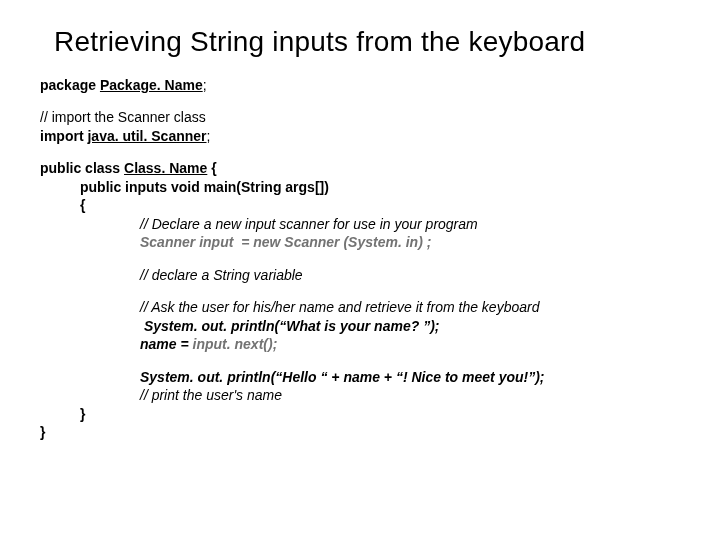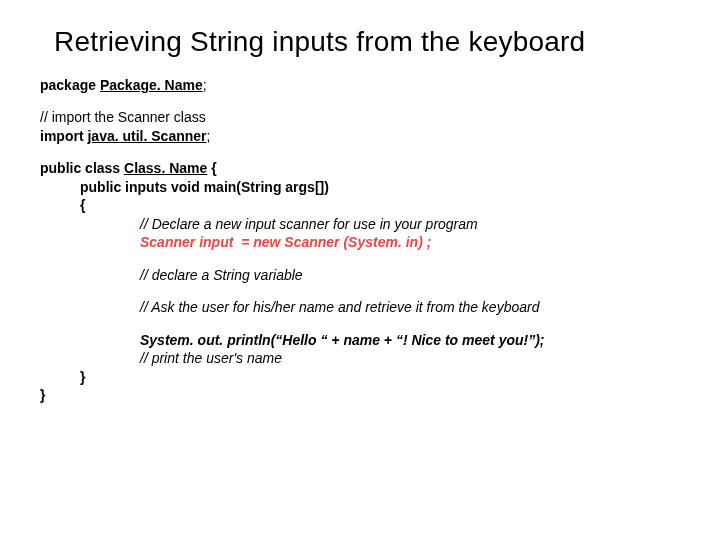--- a/index.html
+++ b/index.html
@@ -25,21 +25,21 @@
     margin: 8px 0 18px 14px;
     letter-spacing: 0.2px;
   }
   .code {
     font-size: 14px;
     line-height: 1.32;
   }
   .row { white-space: pre; }
   .b { font-weight: 700; }
   .u { text-decoration: underline; }
-  .red { color: #ef4444; }
+  .red { color: #737373; }
   .ind1 { padding-left: 40px; }
   .ind2 { padding-left: 100px; font-style: italic; }
   .gap { height: 14px; }
 </style>
 </head>
 <body>
 
 <div class="slide">
 
   <div class="title">Retrieving String inputs from the keyboard</div>
@@ -61,20 +61,22 @@
     <div class="row ind2">// Declare a new input scanner for use in your program</div>
     <div class="row ind2"><span class="b red">Scanner </span><span class="b red">input</span><span class="b red">  = new Scanner (System. in) ; </span></div>
 
     <div class="gap"></div>
 
     <div class="row ind2">// declare a String variable</div>
 
     <div class="gap"></div>
 
     <div class="row ind2">// Ask the user for his/her name and retrieve it from the keyboard</div>
+    <div class="row ind2 b"> System. out. println(“What is your name? ”);</div>
+    <div class="row ind2"><span class="b">name = </span><span class="b red">input. next();</span></div>
 
     <div class="gap"></div>
 
     <div class="row ind2 b">System. out. println(“Hello “ + name + “! Nice to meet you!”);</div>
     <div class="row ind2">// print the user's name</div>
 
     <div class="row ind1 b">}</div>
     <div class="row b">}</div>
 
   </div>

